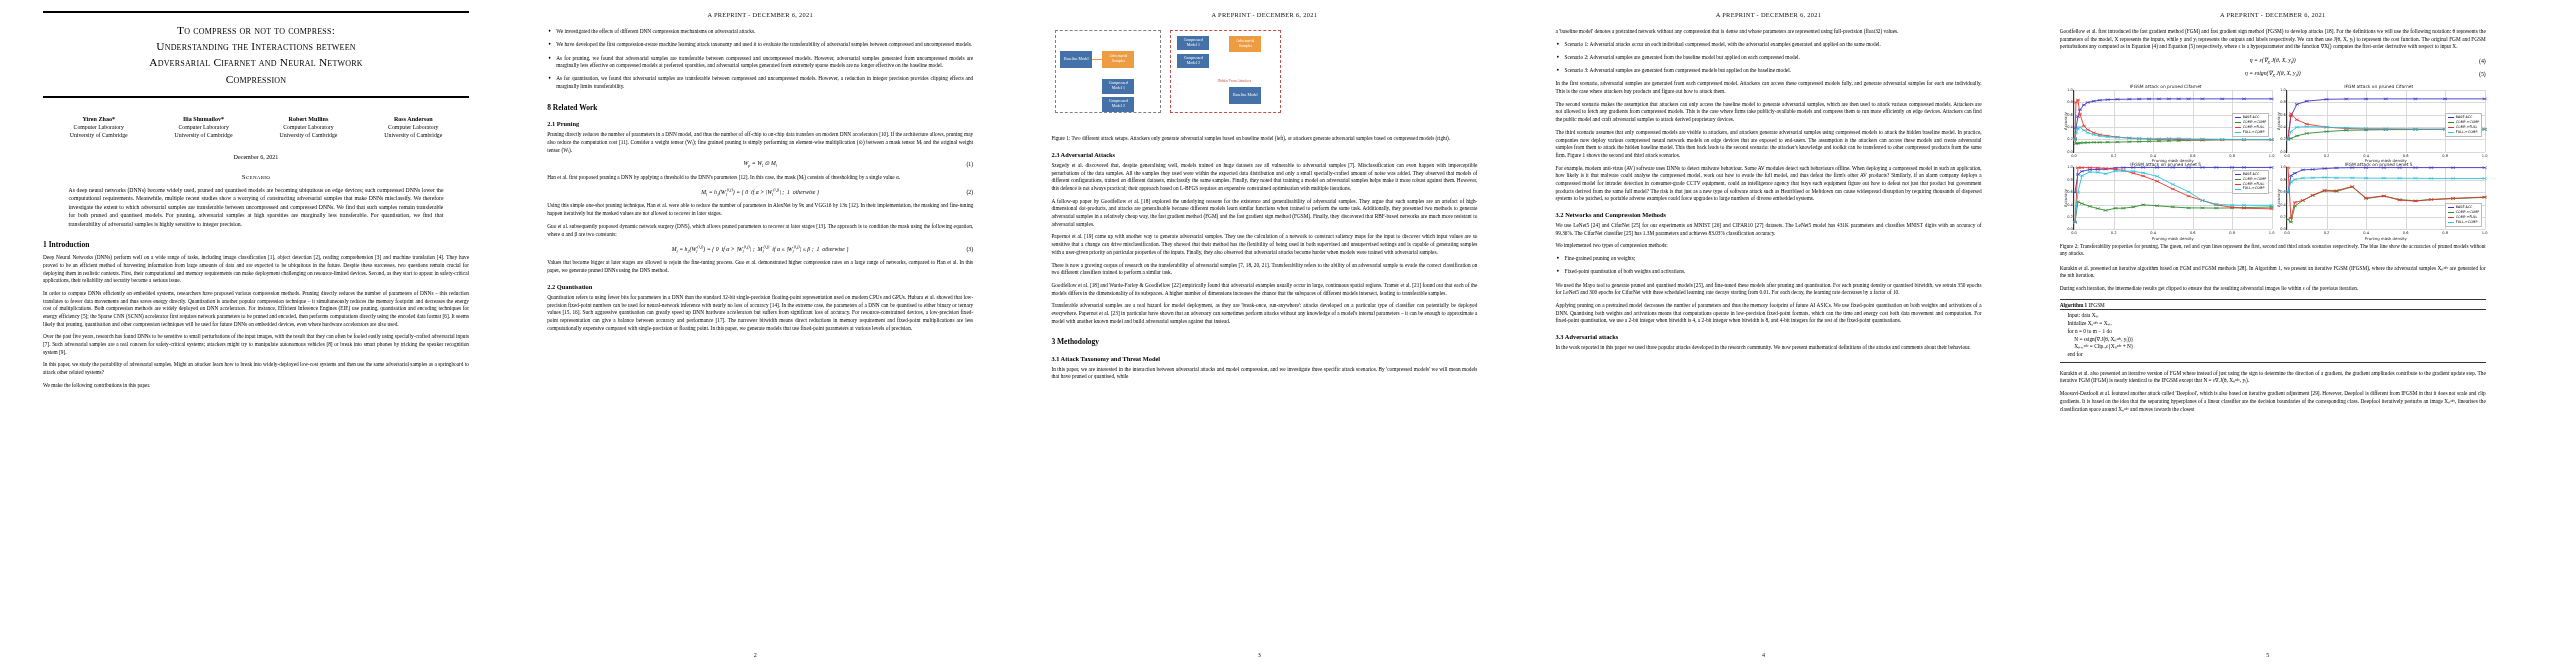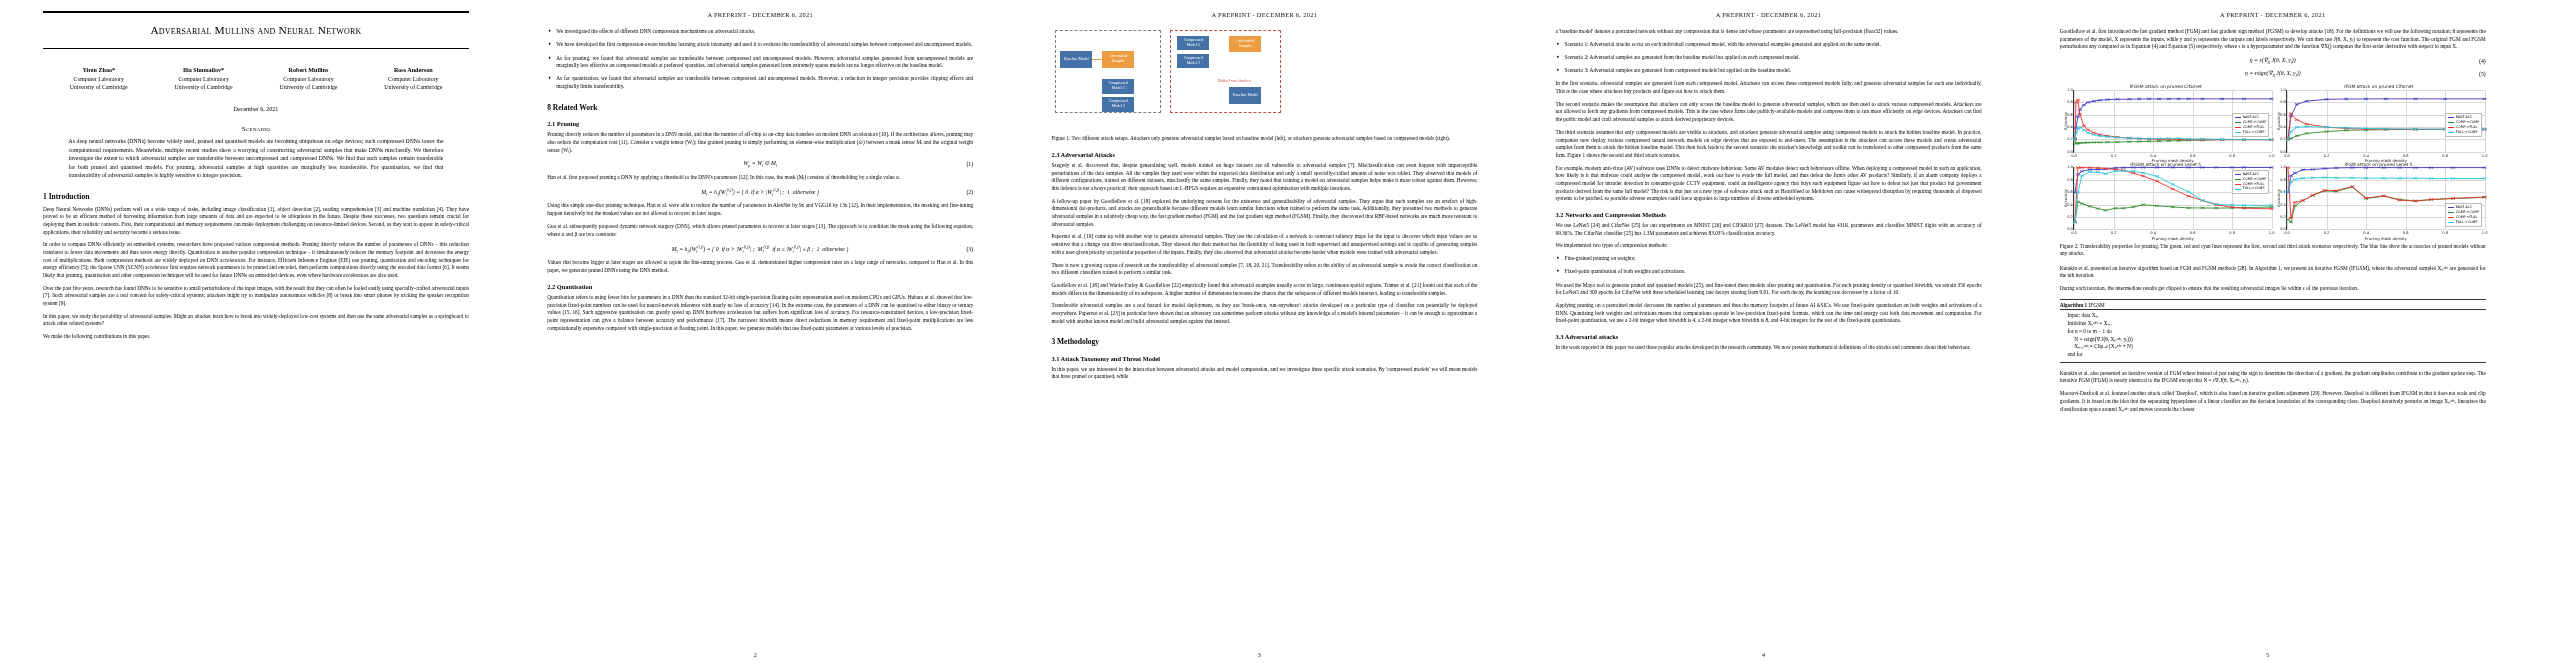--- a/index.html
+++ b/index.html
@@ -74,21 +74,24 @@
 <body>
 
 <div class="viewer">
 
   <div class="arxiv-spine">arXiv:1810.00208v2 [cs.CR]  16 Apr 2020</div>
 
   <div class="page">
     <div class="pad">
       <div class="rule"></div>
       <h1 class="title">
-        <div>Adversarial Mullins and Neural Network</div>
+        <div>To compress or not to compress:</div>
+        <div>Understanding the Interactions between</div>
+        <div>Adversarial Cifarnet and Neural Network</div>
+        <div>Compression</div>
       </h1>
       <div class="rule"></div>
 
       <div class="authors">
         <div class="author">
           <div class="nm">Yiren Zhao*</div>
           <div>Computer Laboratory</div>
           <div>University of Cambridge</div>
         </div>
         <div class="author">

